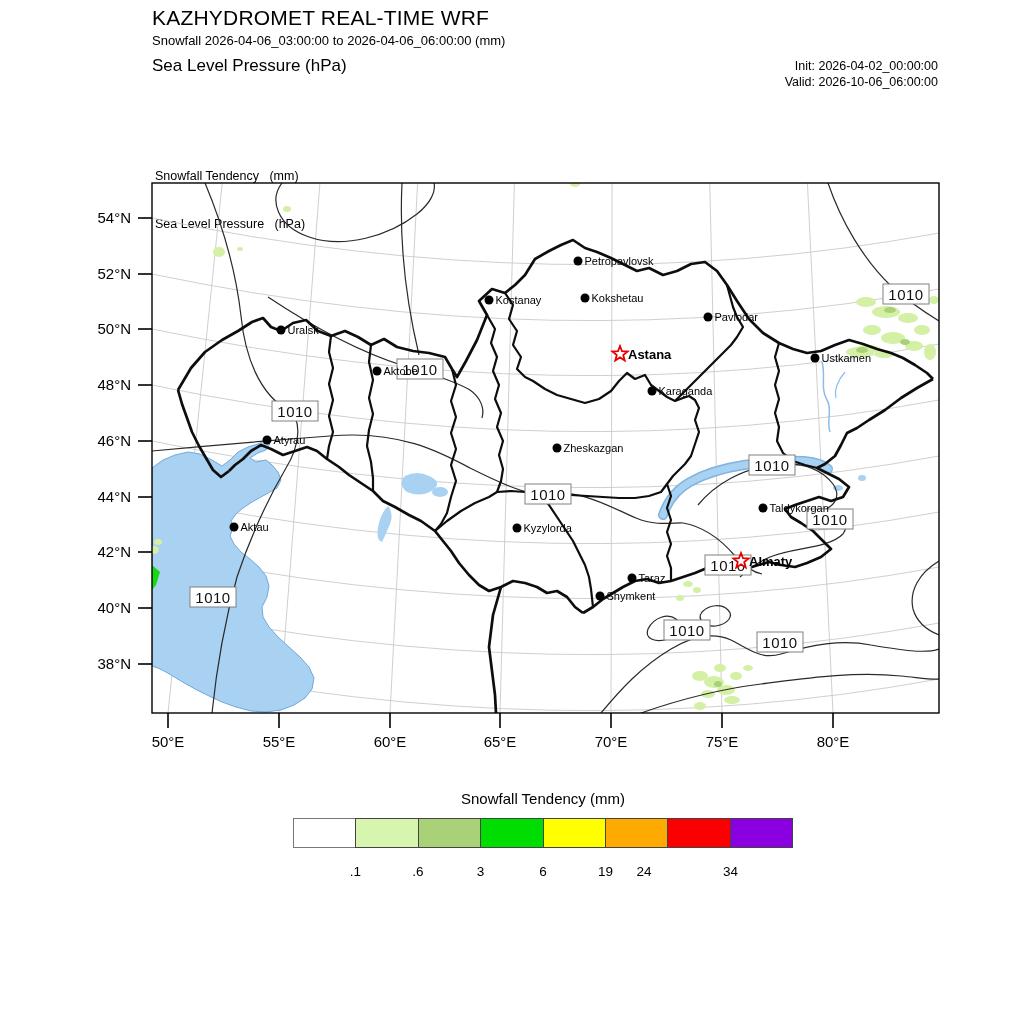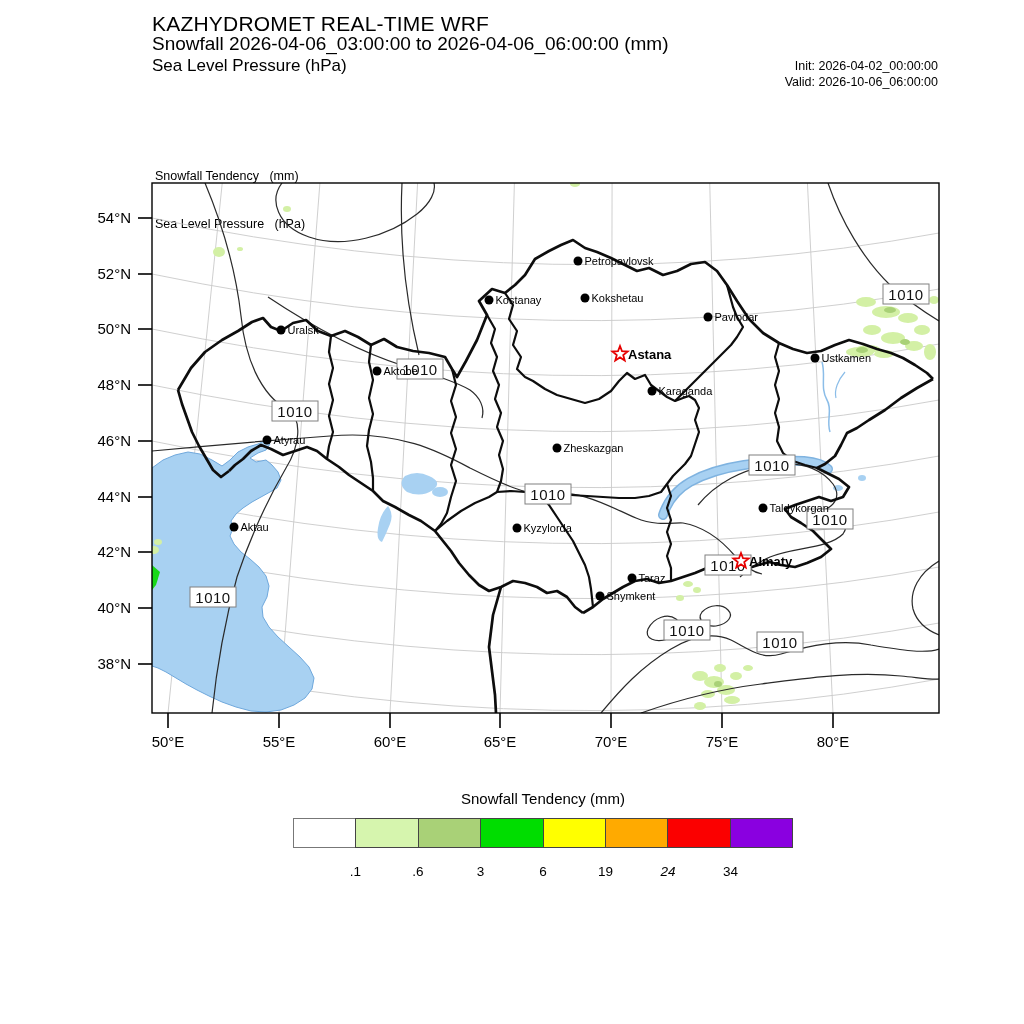--- a/index.html
+++ b/index.html
@@ -1,20 +1,20 @@
 <!DOCTYPE html>
 <html><head>
 <meta charset="utf-8">
 <style>
   html,body{margin:0;padding:0;background:#ffffff;}
   body{width:1024px;height:1024px;position:relative;overflow:hidden;
        font-family:"Liberation Sans", sans-serif;color:#000;}
   .abs{position:absolute;}
-  #title-line1{left:152px;top:12px;font-size:21px;letter-spacing:.2px;}
-  #title-line2{left:152px;top:33px;font-size:19px;}
+  #title-line1{left:152px;top:6px;font-size:21px;letter-spacing:.2px;}
+  #title-line2{left:152px;top:33px;font-size:13px;}
   #title-line3{left:152px;top:56px;font-size:17px;}
   #init-valid{right:86px;top:58px;text-align:right;font-size:12.5px;line-height:16px;margin-left:8px;}
   #map-key{left:155px;top:136px;font-size:12.5px;line-height:16px;white-space:pre;}
   svg{position:absolute;left:0;top:0;}
   svg text{font-family:"Liberation Sans", sans-serif;}
   .citylab{font-size:11px;fill:#000;}
   .citylab.capital{font-size:13px;font-weight:bold;}
   .axislab{font-size:15px;fill:#000;}
   .plab{font-size:15px;fill:#111;letter-spacing:.5px;}
   #legend-title{left:293px;top:790px;width:500px;text-align:center;font-size:15px;}
@@ -320,15 +320,15 @@
     <div class="cbox" style="background: rgb(255, 170, 0);"></div>
     <div class="cbox" style="background: rgb(251, 0, 0);"></div>
     <div class="cbox" style="background: rgb(138, 0, 224);"></div>
   </div>
 <div id="legend-ticks">
     <div class="ltick" style="left: 355.5px;">.1</div>
     <div class="ltick" style="left: 418px;">.6</div>
     <div class="ltick" style="left: 480.5px;">3</div>
     <div class="ltick" style="left: 543px;">6</div>
     <div class="ltick" style="left: 605.5px;">19</div>
-    <div class="ltick" style="left: 668px; font-style: italic;">24</div>
+    <div class="ltick" style="left: 644px;">24</div>
     <div class="ltick" style="left: 730.5px;">34</div>
   </div>
 
 </body></html>

